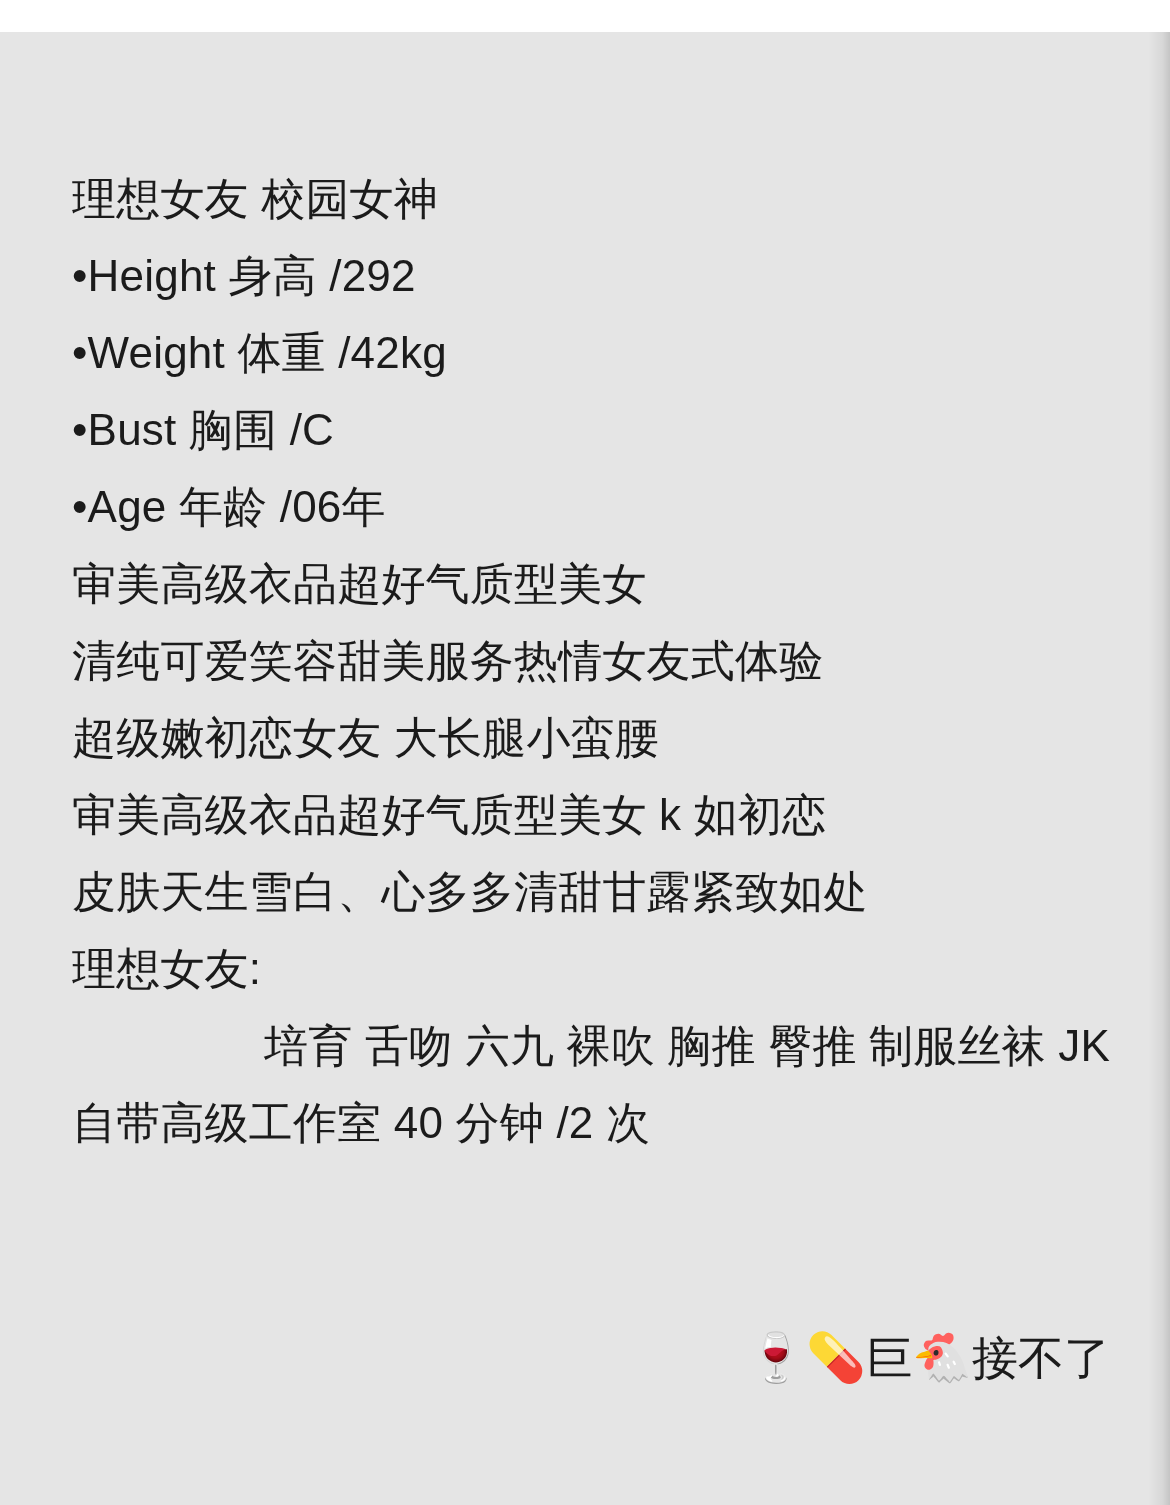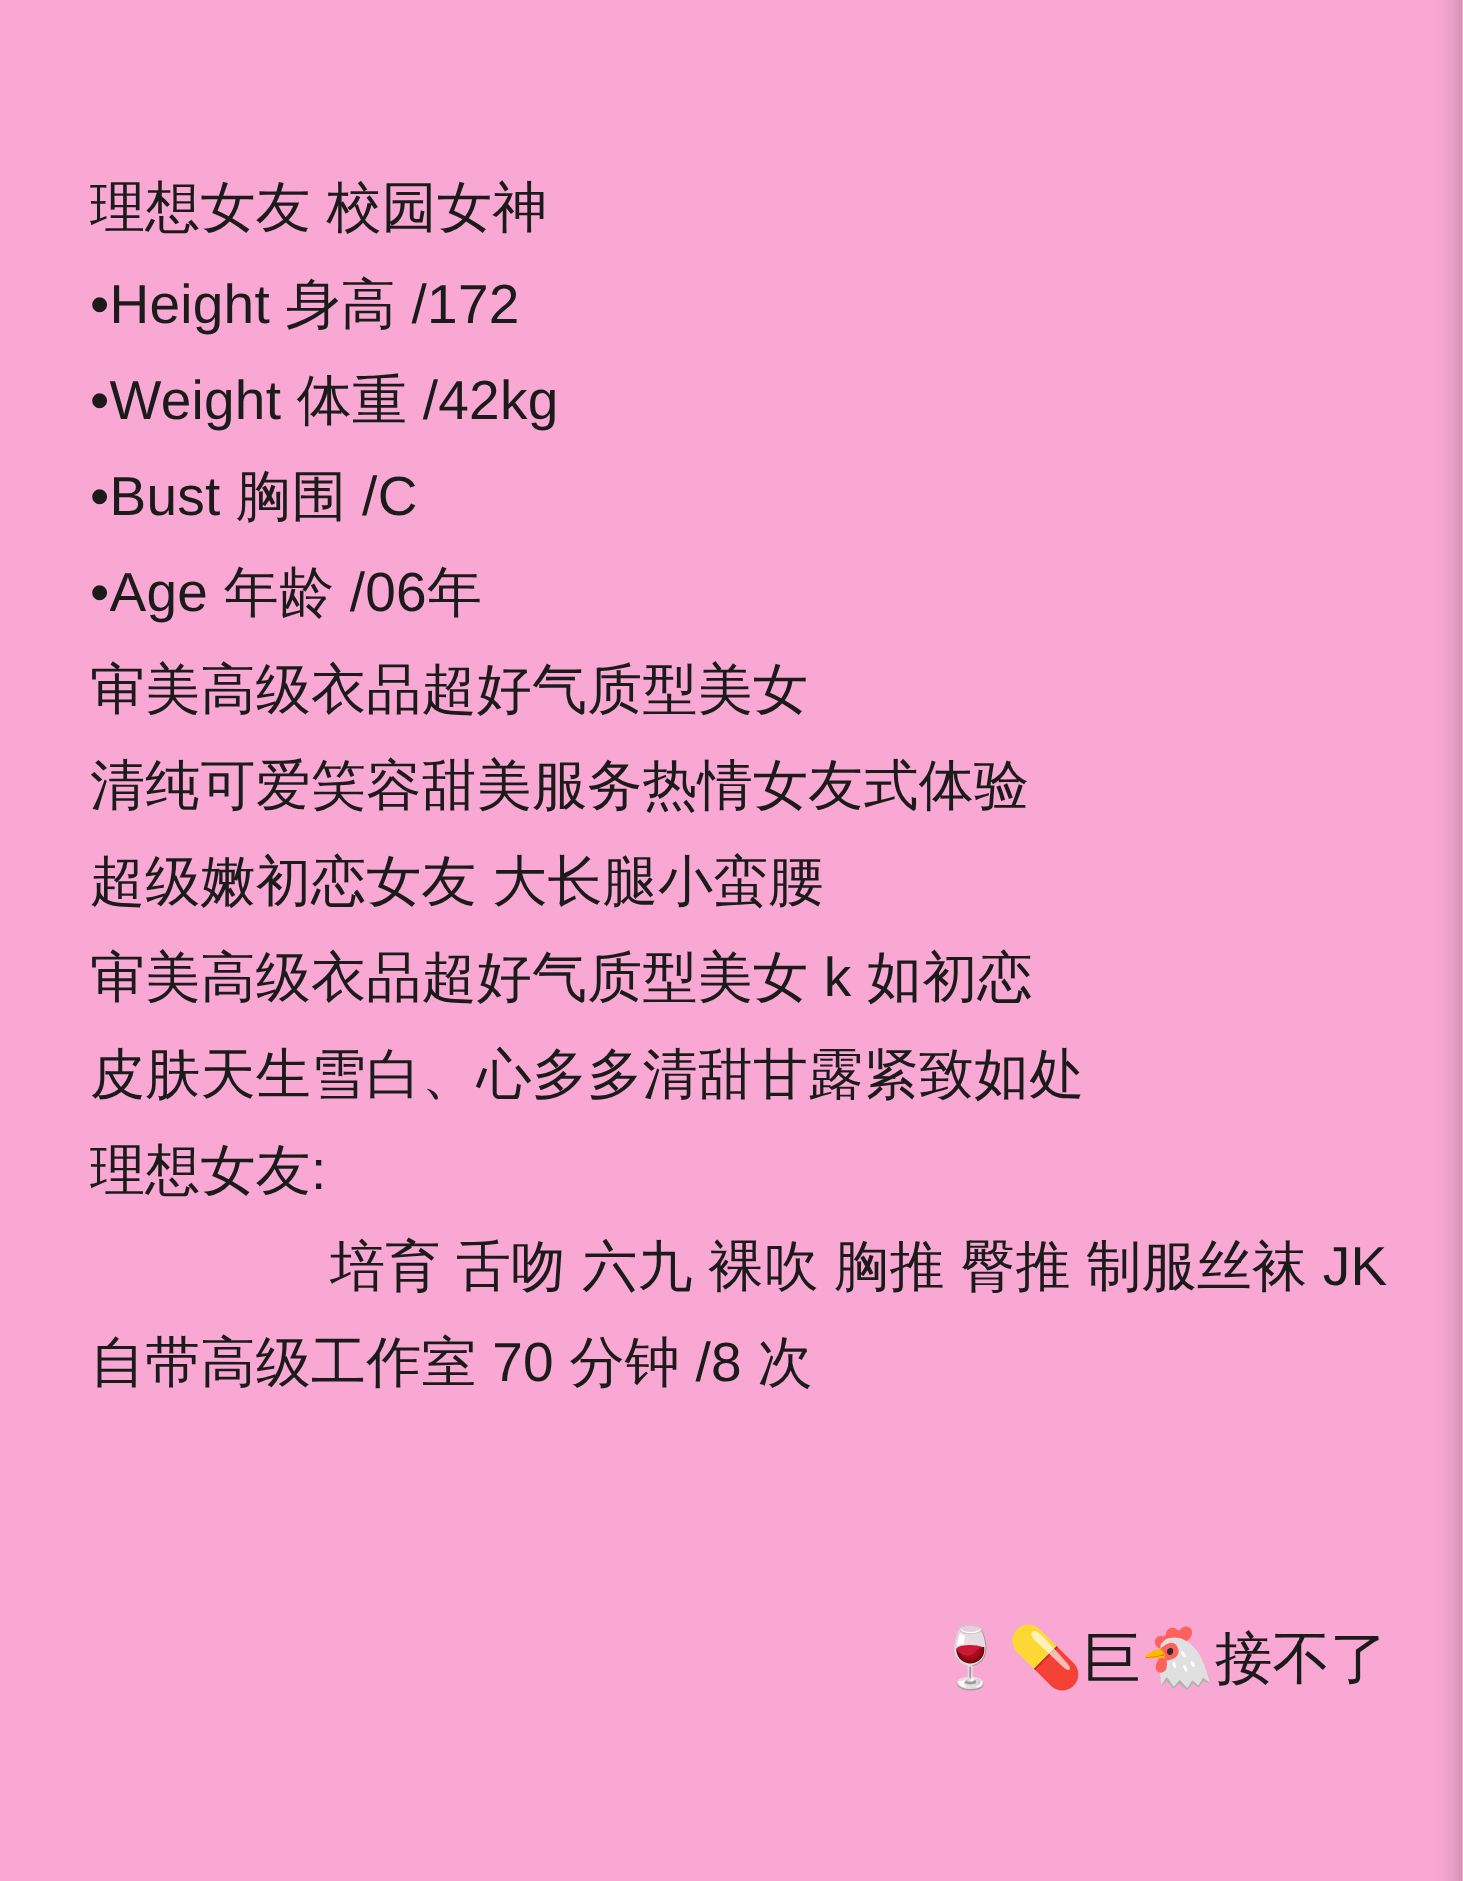--- a/index.html
+++ b/index.html
@@ -10,22 +10,23 @@
     width: 1170px;
     height: 1505px;
     background: #ffffff;
     font-family: "Liberation Sans", "DejaVu Sans", sans-serif;
     overflow: hidden;
     position: relative;
   }
   .page {
     position: absolute;
     inset: 0;
-    background: #f9a8d4;
+    background: #e5e5e5;
     padding: 11px;
+    margin-top: 32px;
   }
   
   .edge-shadow {
     position: absolute;
     top: 0;
     right: 0;
     width: 22px;
     height: 100%;
     background: linear-gradient(to right, rgba(255,255,255,0) 0%, rgba(0,0,0,0.06) 65%, rgba(0,0,0,0.14) 100%);
     pointer-events: none;
@@ -65,32 +66,32 @@
   }
 </style>
 </head>
 <body>
 
 <div class="page">
 
   <div class="content">
 
     <div class="line">理想女友 校园女神</div>
-    <div class="line bullet">•Height 身高 /172</div>
+    <div class="line bullet">•Height 身高 /292</div>
     <div class="line bullet">•Weight 体重 /42kg</div>
     <div class="line bullet">•Bust 胸围 /C</div>
     <div class="line bullet">•Age 年龄 /06年</div>
     <div class="line">审美高级衣品超好气质型美女</div>
     <div class="line">清纯可爱笑容甜美服务热情女友式体验</div>
     <div class="line">超级嫩初恋女友 大长腿小蛮腰</div>
     <div class="line">审美高级衣品超好气质型美女 k 如初恋</div>
     <div class="line">皮肤天生雪白、心多多清甜甘露紧致如处</div>
     <div class="line">理想女友:</div>
     <div class="line indent"> 培育 舌吻 六九 裸吹 胸推 臀推 制服丝袜 JK</div>
-    <div class="line">自带高级工作室 70 分钟 /8 次</div>
+    <div class="line">自带高级工作室 40 分钟 /2 次</div>
 
     <div class="emoji-line">
       <span class="emoji">🍷</span><span class="emoji">💊</span><span>巨</span><span class="emoji">🐔</span><span>接不了</span>
     </div>
 
   </div>
 
   <div class="edge-shadow"></div>
 </div>
 

